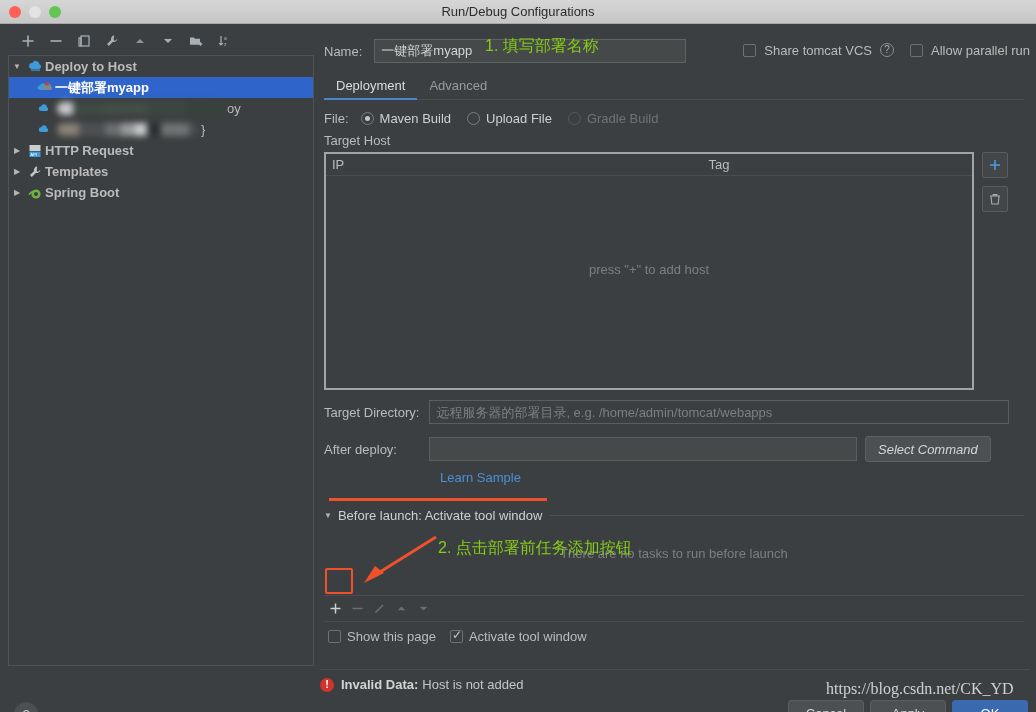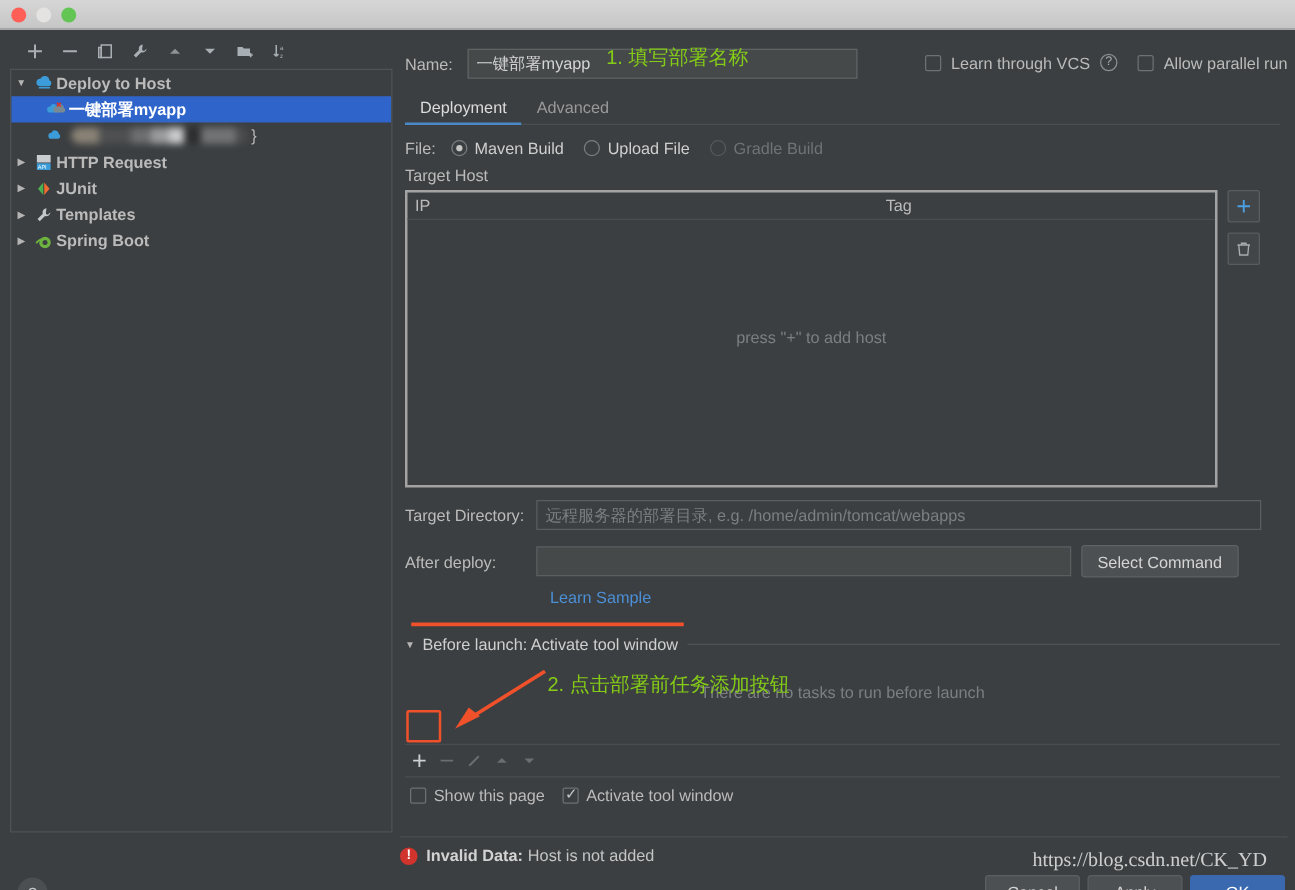--- a/index.html
+++ b/index.html
@@ -269,20 +269,21 @@
   }
   .btn {
     background: #4c5052;
     border: 1px solid #5e6264;
     border-radius: 3px;
     color: #d5d5d5;
     font-size: 13px;
     font-family: "Liberation Sans", sans-serif;
     padding: 4px 12px;
     outline: none;
+    font-style: italic;
   }
   .select-cmd { margin-left: 8px; height: 26px; padding: 0 12px; }
 
   .learn {
     position: absolute; left: 120px; top: 442px;
     font-size: 13px; color: #4b8fd6;
   }
 
   .before-launch {
     position: absolute; left: 4px; top: 476px;
@@ -401,20 +402,21 @@
 <body>
 
 <div id="app">
 
   <div class="titlebar">
     <div class="traffic">
       <div class="dot red"></div>
       <div class="dot yellow"></div>
       <div class="dot green"></div>
     </div>
+    <div class="titlebar-title">Run/Debug Configurations</div>
   </div>
 
   <div class="dialog">
 
     <div class="left-panel">
 
       <div class="tree-toolbar">
         <div class="tb-btn">
           <svg width="14" height="14" viewBox="0 0 14 14">
               <path d="M7 1.5v11M1.5 7h11" stroke="#a9b0b5" stroke-width="1.6" fill="none"></path>
@@ -478,20 +480,29 @@
           <div class="icon-slot">
             <svg width="17" height="14" viewBox="0 0 17 14">
               <path d="M3 9a2.4 2.4 0 01.2-4.8A3 3 0 019 5.2 2 2 0 018.6 9z" fill="#3b9cd9"></path>
               <path d="M8 9a2.4 2.4 0 01.2-4.8A3 3 0 0114 5.2 2 2 0 0113.6 9z" fill="#7a8a93"></path>
               <path d="M8.6 1.2l3 3M11.6 1.2l-3 3" stroke="#d7362b" stroke-width="1.4"></path>
             </svg>
           </div>
           <span class="label">一键部署myapp</span>
         </div>
 
+        <div class="tree-row child" style="padding-left:26px;">
+          <div class="icon-slot">
+            <svg width="15" height="13" viewBox="0 0 15 13">
+              <path d="M3 9a2.4 2.4 0 01.2-4.8A3 3 0 019 5.2 2 2 0 018.6 9z" fill="#3b9cd9"></path>
+            </svg>
+          </div>
+          <div class="blurred blur1"></div>
+          <span class="tail-text">oy</span>
+        </div>
 
         <div class="tree-row child" style="padding-left:26px;">
           <div class="icon-slot">
             <svg width="15" height="13" viewBox="0 0 15 13">
               <path d="M3 9a2.4 2.4 0 01.2-4.8A3 3 0 019 5.2 2 2 0 018.6 9z" fill="#3b9cd9"></path>
             </svg>
           </div>
           <div class="blurred blur2"></div>
           <span class="tail-text">}</span>
         </div>
@@ -501,30 +512,20 @@
           <div class="icon-slot">
             <svg width="14" height="14" viewBox="0 0 14 14">
               <rect x="1.5" y="1" width="11" height="6" fill="#c9cdd0"></rect>
               <rect x="1.5" y="7.6" width="11" height="5.4" fill="#3b9cd9"></rect>
               <text x="2.2" y="12" font-size="4.4" fill="#ffffff" font-family="sans-serif">API</text>
             </svg>
           </div>
           <span class="label">HTTP Request</span>
         </div>
 
-        <div class="tree-row">
-          <div class="tw closed"></div>
-          <div class="icon-slot">
-            <svg width="14" height="14" viewBox="0 0 14 14">
-              <path d="M6.6 2v10L2.4 7z" fill="#4caf50"></path>
-              <path d="M7.4 2v10L11.6 7z" fill="#ef6c2e"></path>
-            </svg>
-          </div>
-          <span class="label">JUnit</span>
-        </div>
 
         <div class="tree-row">
           <div class="tw closed"></div>
           <div class="icon-slot">
             <svg width="14" height="14" viewBox="0 0 14 14">
               <path d="M9.2 1.6a3.2 3.2 0 00-3 4.3L2 10.1l1.8 1.8 4.2-4.2a3.2 3.2 0 004.3-3l-2 2-1.3-.3-.3-1.3z" fill="#c3c7c9"></path>
             </svg>
           </div>
           <span class="label">Templates</span>
         </div>
@@ -546,21 +547,21 @@
 
     <div class="right-panel">
 
       <div class="row-name">
         <span class="lbl">Name:</span>
         <input class="name-input" type="text" value="一键部署myapp" style="">
       </div>
 
       <div class="vcs-group">
         <span class="cb"></span>
-        <span class="cb-label" style="margin-left:0;">Learn through VCS</span>
+        <span class="cb-label" style="margin-left:0;">Share tomcat VCS</span>
         <span class="help-circle">?</span>
         <span class="cb" style="margin-left:8px;"></span>
         <span class="cb-label" style="margin-left:0;">Allow parallel run</span>
       </div>
 
       <div class="tabs">
         <div class="tab active">Deployment</div>
         <div class="tab">Advanced</div>
       </div>
 

